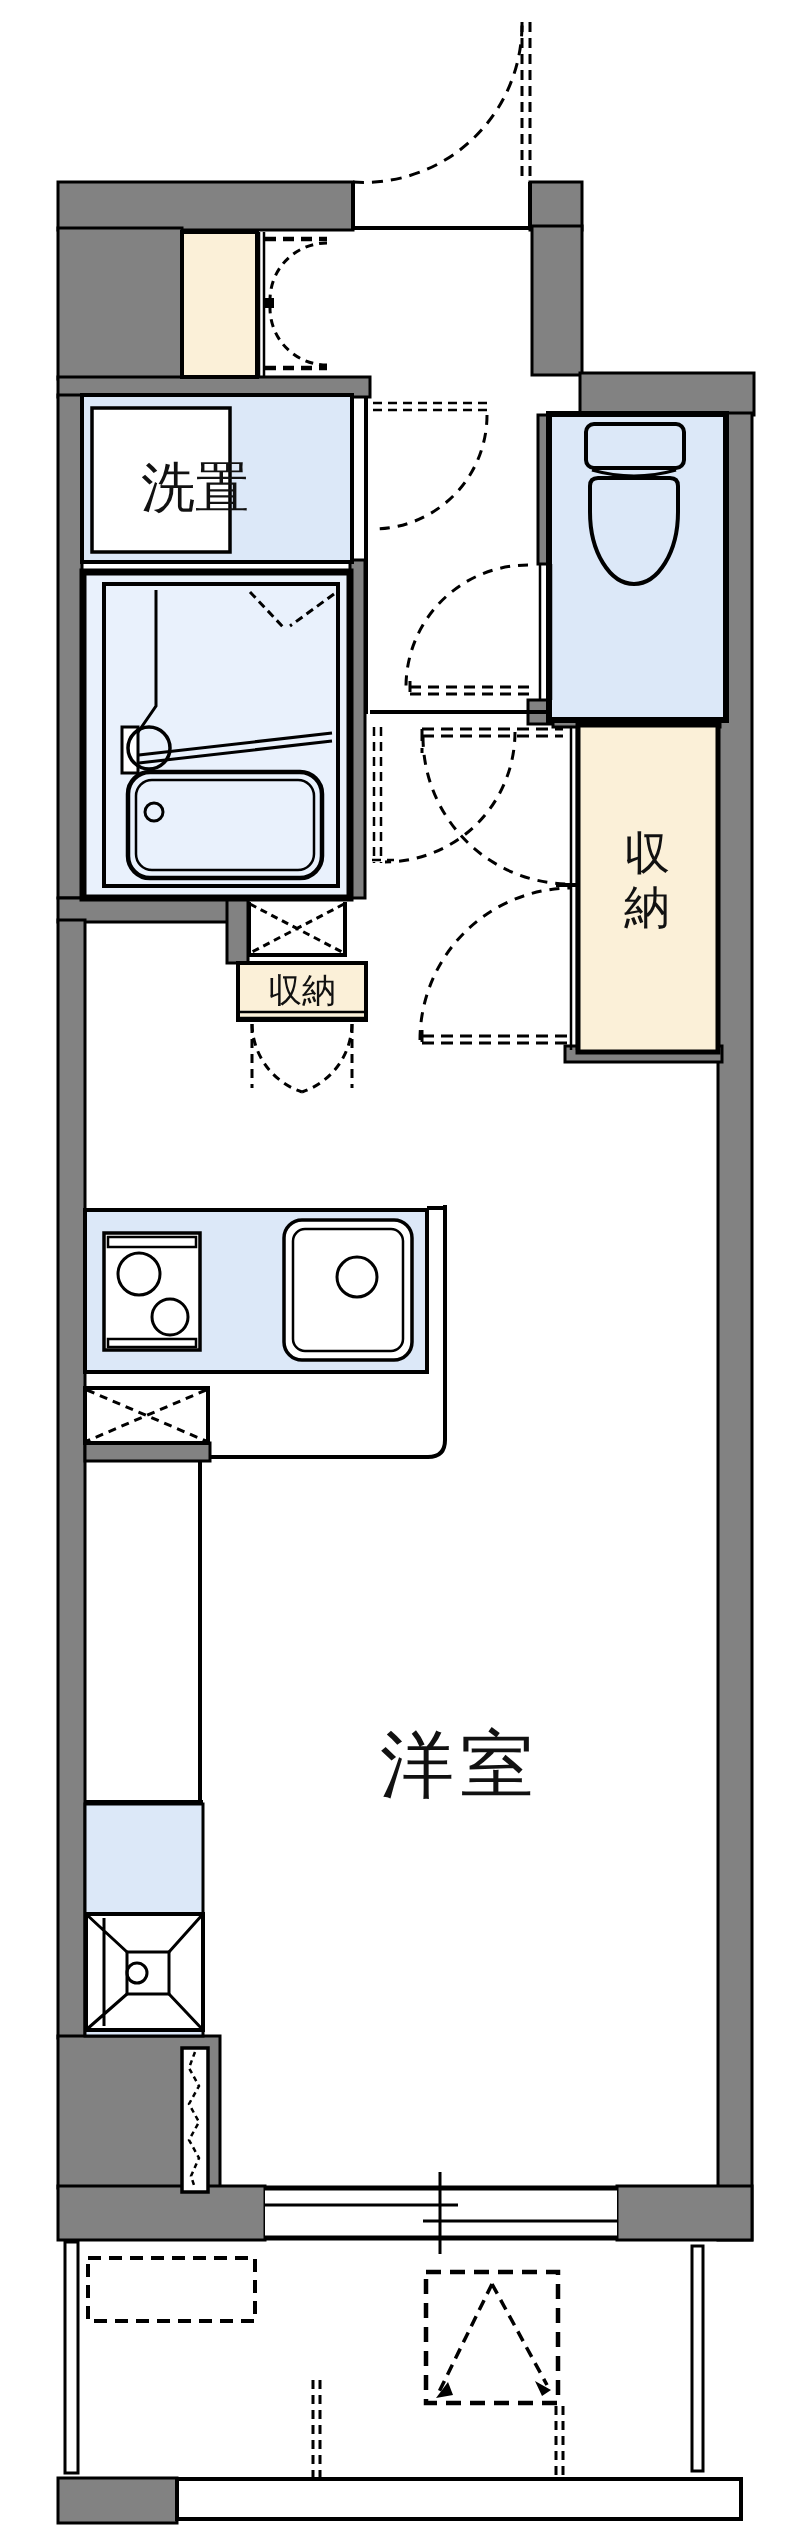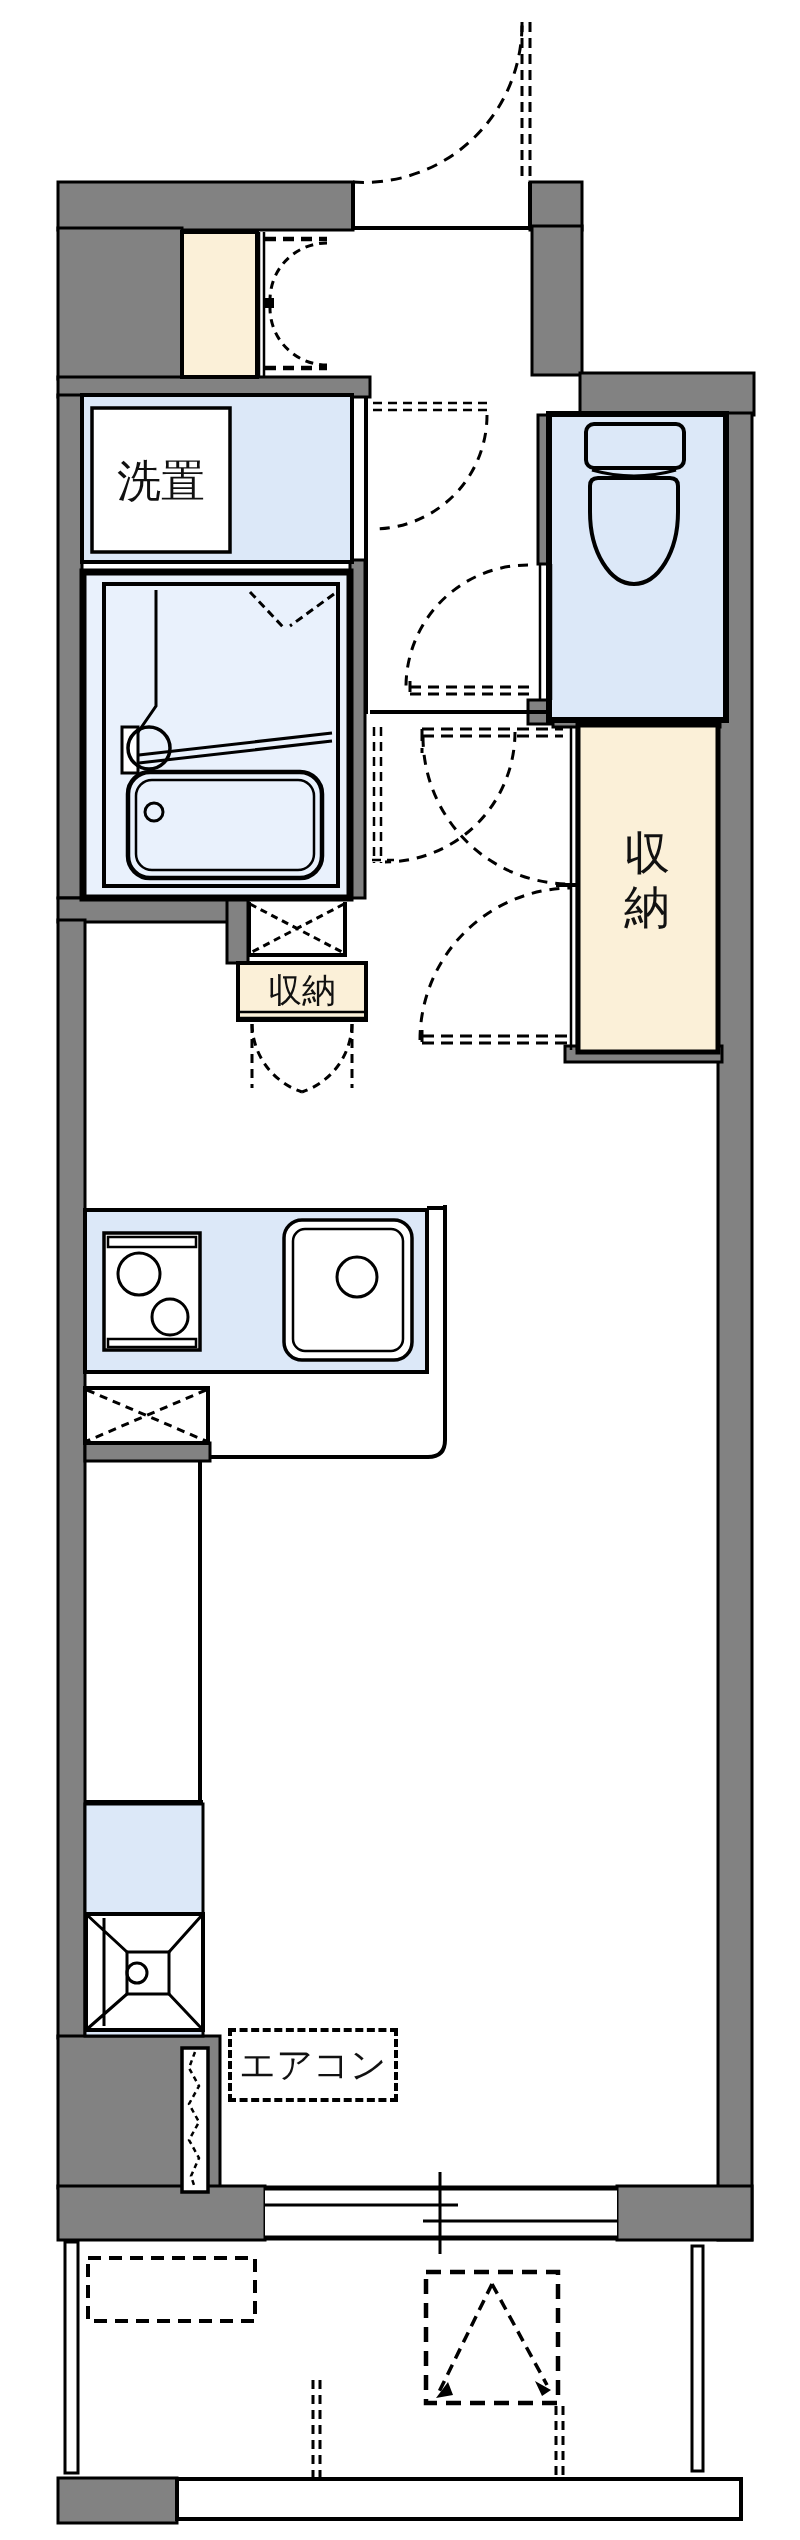--- a/index.html
+++ b/index.html
@@ -10,21 +10,21 @@
   #canvas{position:relative;width:800px;height:2540px;background:var(--c-bg);
     font-family:"Liberation Sans","DejaVu Sans",sans-serif;overflow:hidden;}
   #plan-svg{position:absolute;left:0;top:0;}
   .wall{fill:var(--c-wall);stroke:var(--c-line);stroke-width:3;}
   .blue{fill:var(--c-room);stroke:var(--c-line);}
   .bathfill{fill:var(--c-bath);stroke:var(--c-line);}
   .cream{fill:var(--c-storage);stroke:var(--c-line);}
   .whitefill{fill:#fff;stroke:var(--c-line);}
   .ln{stroke:var(--c-line);fill:none;}
   .lbl{position:absolute;color:#111;text-align:center;white-space:nowrap;}
-  #lbl-laundry{left:92px;top:452px;width:138px;font-size:44px;}
+  #lbl-laundry{left:92px;top:452px;width:138px;font-size:54px;padding-left:34px;}
   #lbl-storage-small{left:238px;top:968px;width:128px;font-size:34px;}
   #lbl-storage-large{left:618px;top:826px;width:58px;font-size:46px;line-height:1.18;
     word-break:break-all;white-space:normal;}
   #lbl-room{left:260px;top:1716px;width:400px;font-size:74px;letter-spacing:6px;}
   #lbl-size{left:263px;top:1800px;width:400px;font-size:51px;}
   #aircon-box{position:absolute;left:228px;top:2028px;width:162px;height:66px;
     border:4px dashed #000;display:flex;align-items:center;justify-content:center;
     font-size:36px;color:#111;background:transparent;}
 </style>
 </head>
@@ -168,16 +168,14 @@
       <path d="M436,2398 l12,-16 l5,13 z" fill="#000"></path>
       <path d="M551,2390 l-16,-9 l7,15 z" fill="#000"></path>
       <path class="ln" d="M313,2380 V2481 M320,2380 V2481" stroke-width="3" stroke-dasharray="9,6"></path>
       <path class="ln" d="M556,2406 V2481 M563,2406 V2481" stroke-width="3" stroke-dasharray="9,6"></path>
     </g>
   </svg>
 
   <div class="lbl" id="lbl-laundry">洗置</div>
   <div class="lbl" id="lbl-storage-small">収納</div>
   <div class="lbl" id="lbl-storage-large">収納</div>
-  <div id="aircon-box">
-    <span>エアコン</span>
-  </div>
+  <div class="lbl" id="lbl-room">洋室</div>
 </div>
 
 </body></html>

